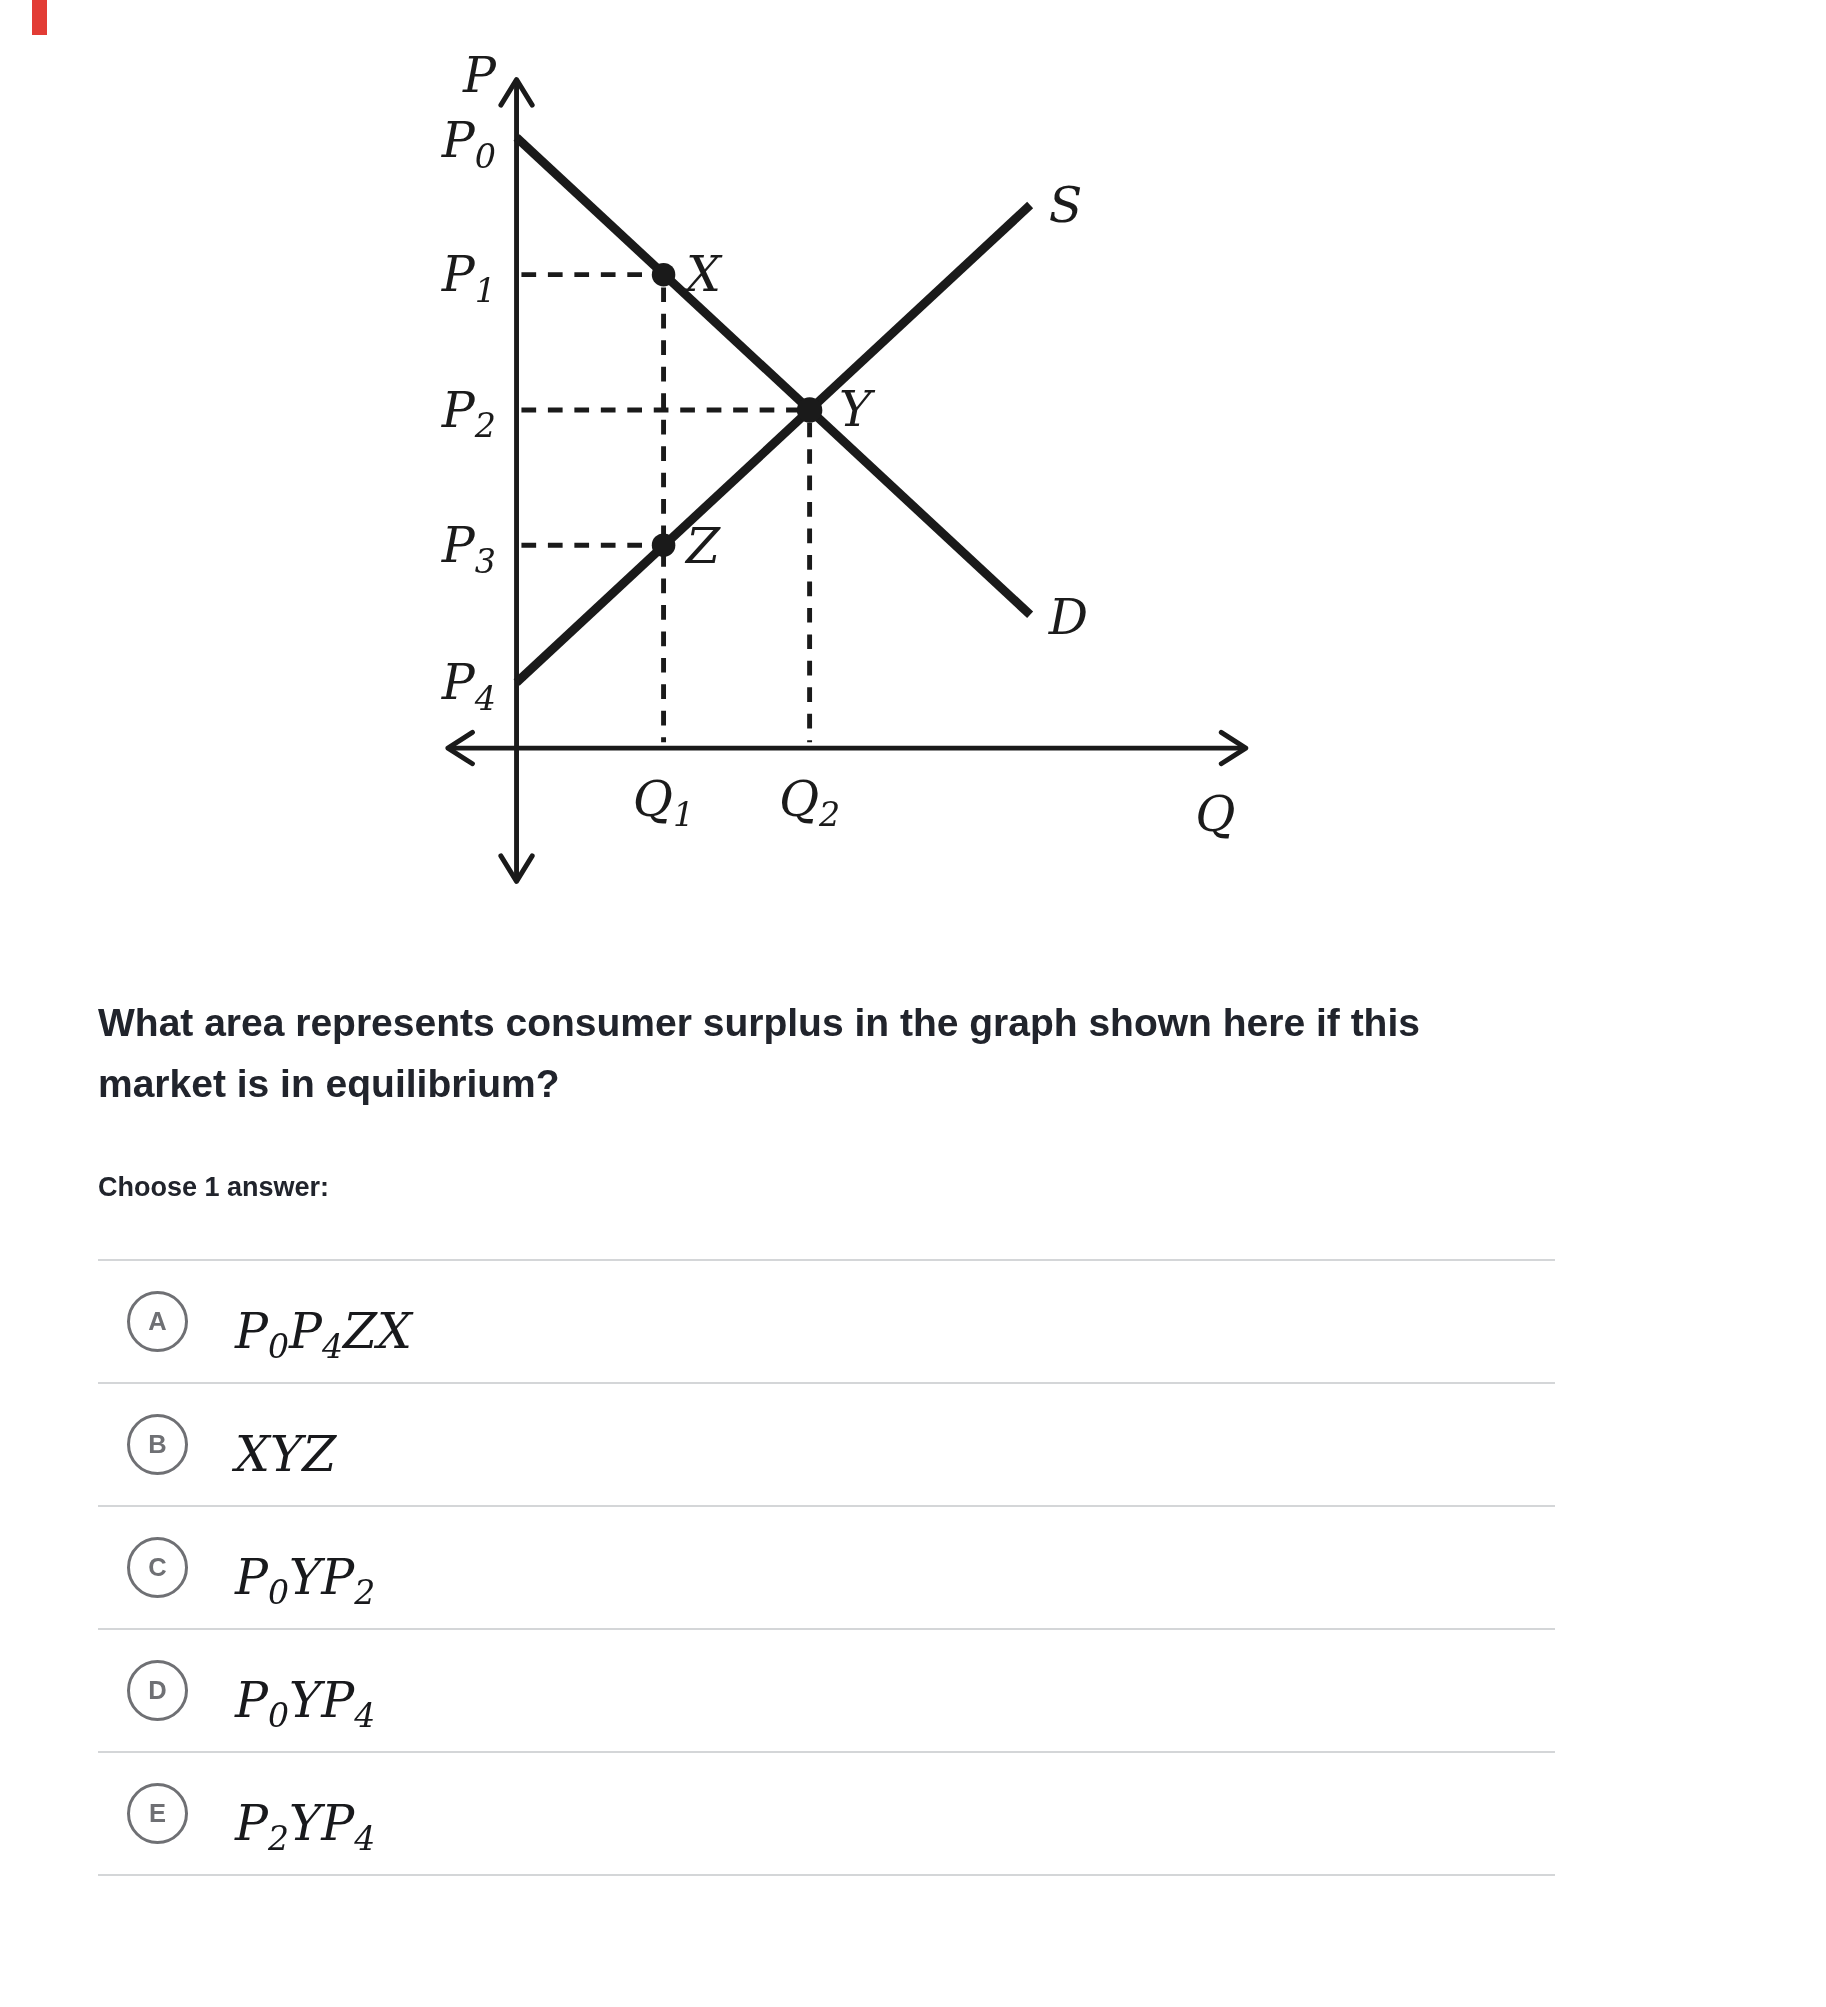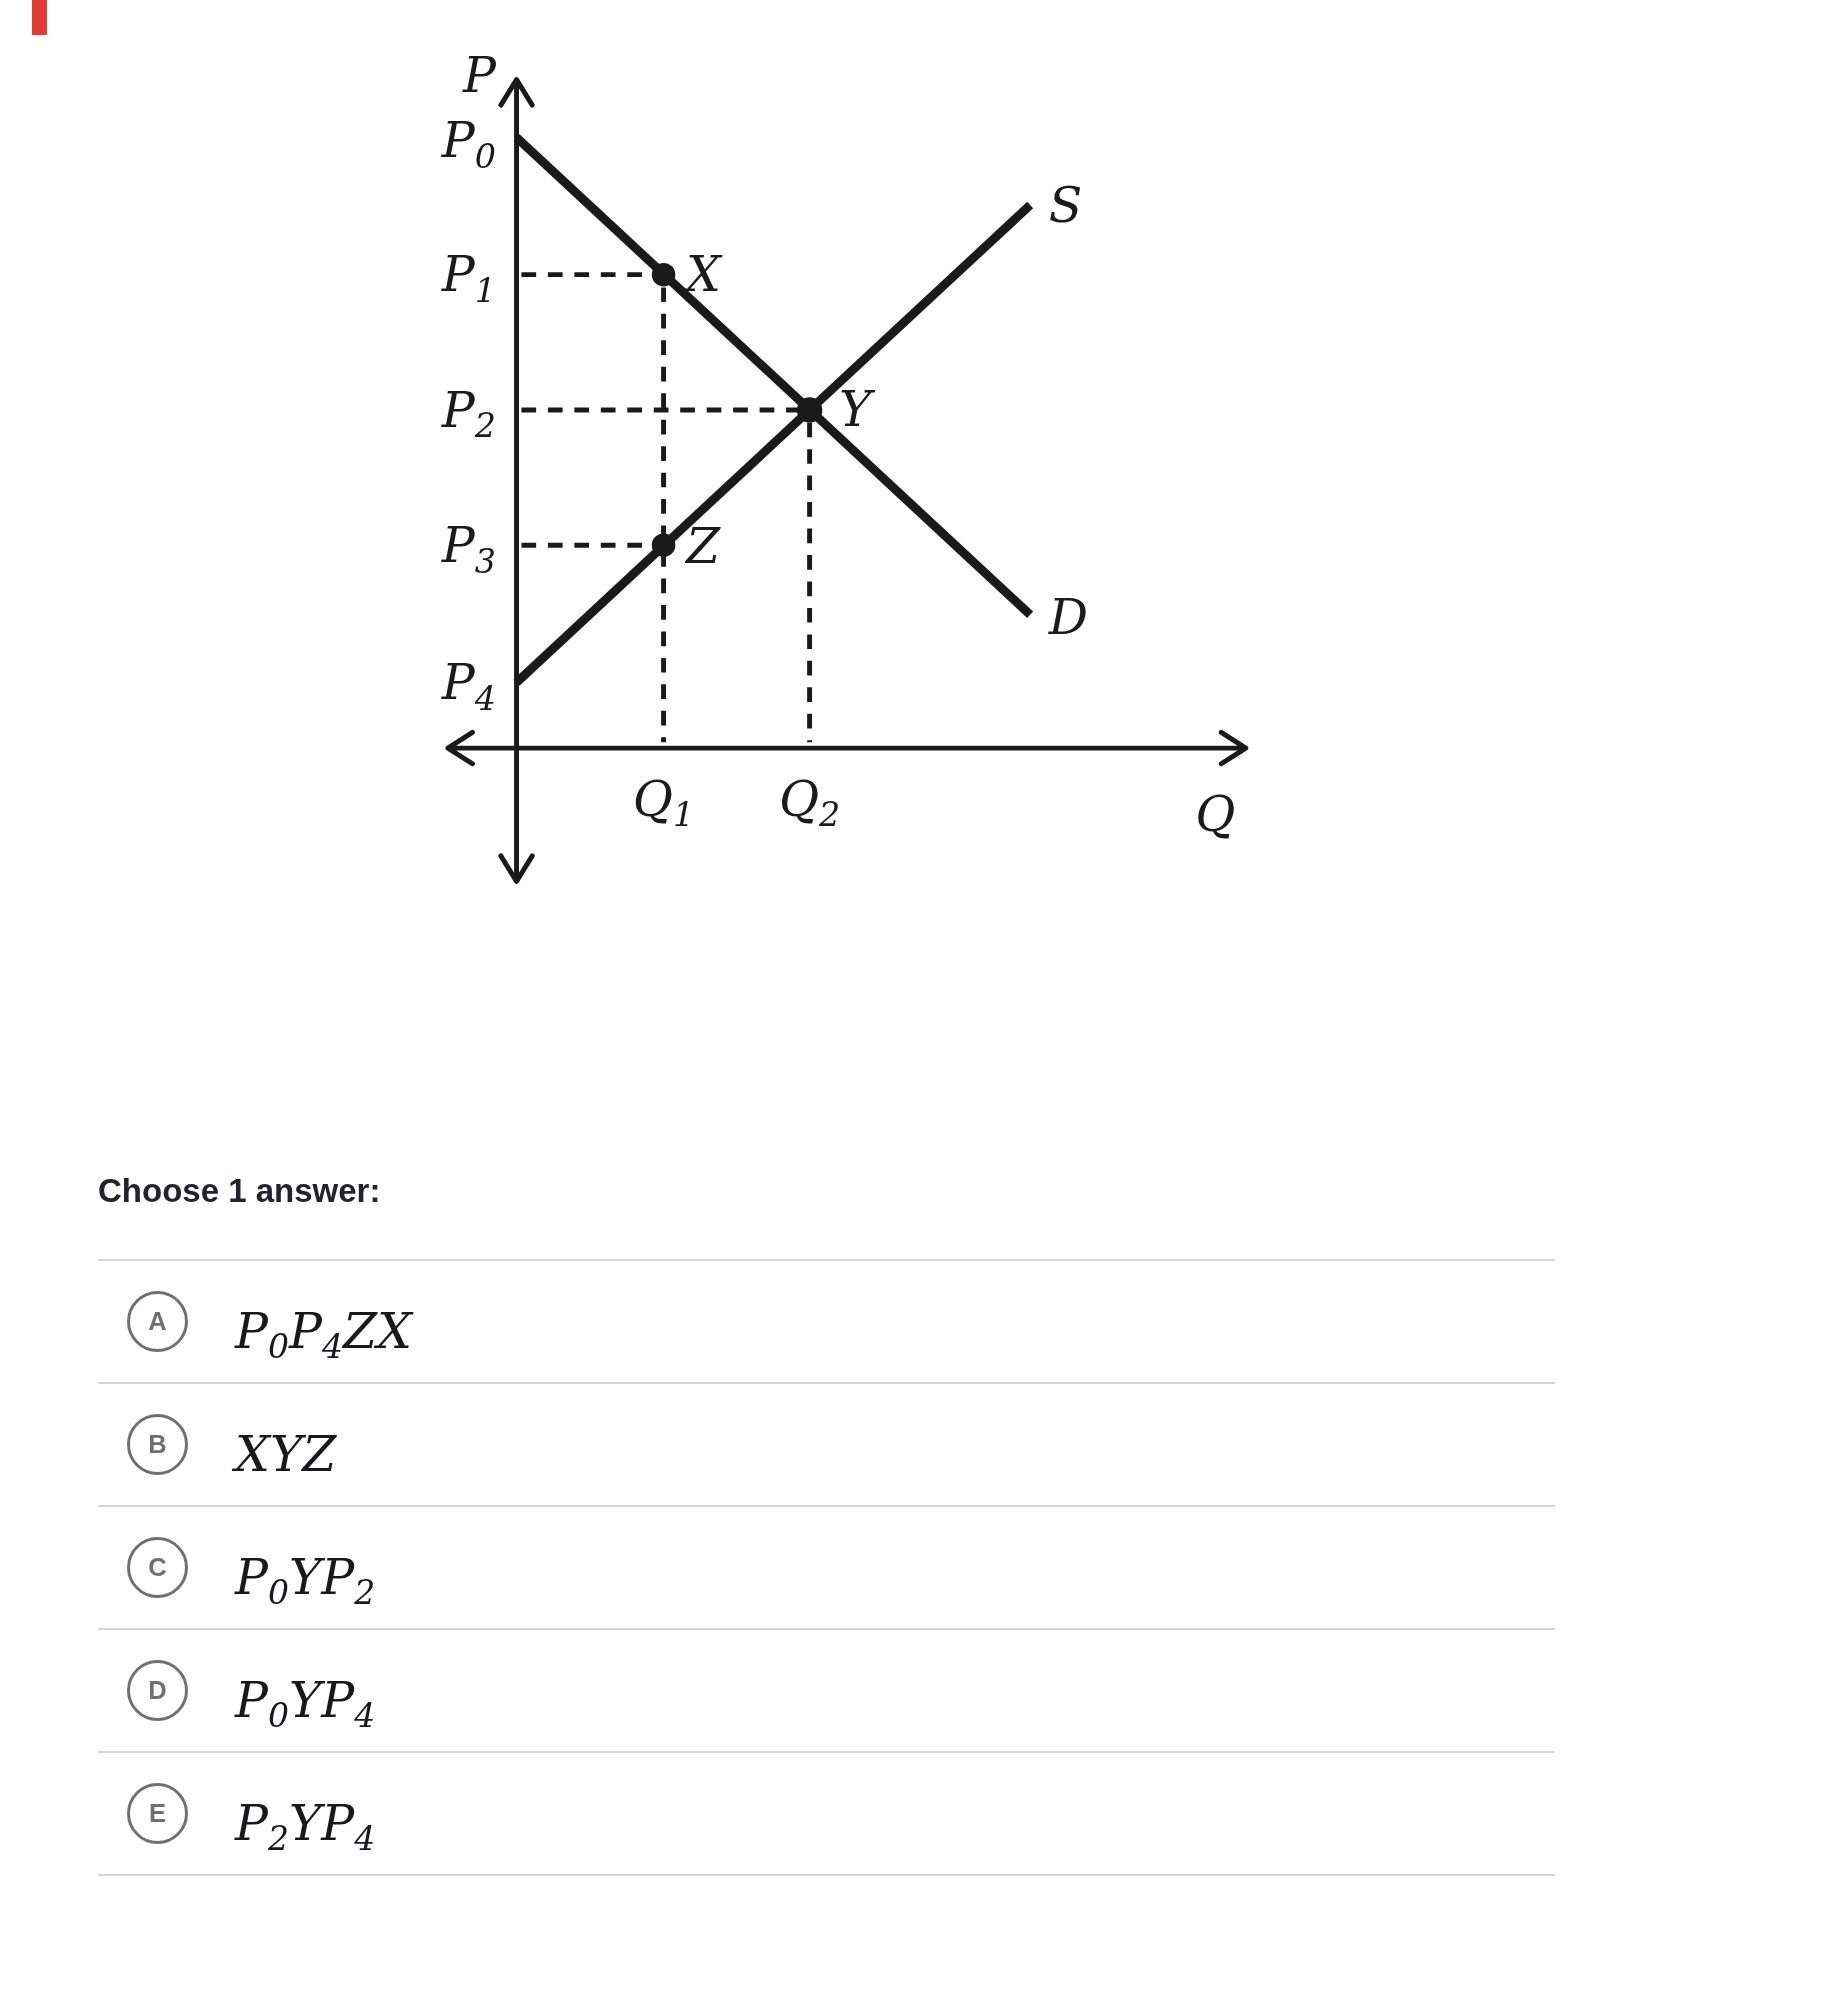--- a/index.html
+++ b/index.html
@@ -4,21 +4,21 @@
 <style>
   html,body{margin:0;padding:0;background:#ffffff;}
   .page{position:relative;width:1827px;height:2007px;background:#ffffff;overflow:hidden;
         font-family:"Liberation Sans",sans-serif;}
   .red-marker{position:absolute;left:32px;top:0;width:14.7px;height:35px;background:#e23c35;}
   .graph-svg{position:absolute;left:0;top:0;}
   .graph-svg text{fill:#1b1b1b;font-family:"DejaVu Serif",serif;font-style:italic;font-size:50px;}
   .graph-svg .ssub{font-size:34px;}
   .question{position:absolute;left:98px;top:992px;width:1392px;
             font-size:39px;font-weight:bold;color:#21242c;line-height:61px;}
-  .choose{position:absolute;left:98px;top:1172px;font-size:33px;font-weight:bold;color:#21242c;}
+  .choose{position:absolute;left:98px;top:1172px;font-size:27px;font-weight:bold;color:#21242c;}
   .options{position:absolute;left:98px;top:1259px;width:1457px;border-bottom:2px solid #d4d6d8;}
   .option-row{display:flex;align-items:center;height:123px;border-top:2px solid #d4d6d8;
               padding-left:29px;box-sizing:border-box;cursor:pointer;}
   .badge{width:61px;height:61px;border:3.9px solid #6f7074;border-radius:50%;box-sizing:border-box;
          color:#6f7074;font-size:25.5px;font-weight:bold;display:flex;align-items:center;
          justify-content:center;flex:0 0 auto;background:#ffffff;}
   .formula{margin-left:47px;font-family:"DejaVu Serif",serif;font-style:italic;
            font-size:49px;color:#18191c;white-space:nowrap;margin-top:20px;}
   .formula sub{font-size:33px;line-height:0;vertical-align:-9.8px;font-style:italic;}
 </style>
@@ -66,20 +66,21 @@
     <text x="826" y="832" text-anchor="middle"><tspan>Q</tspan><tspan class="ssub" dy="11">2</tspan></text>
 
     <text x="700" y="297"><tspan>X</tspan></text>
     <text x="856" y="434"><tspan>Y</tspan></text>
     <text x="700" y="574"><tspan>Z</tspan></text>
 
     <text x="1070" y="226"><tspan>S</tspan></text>
     <text x="1070" y="647"><tspan>D</tspan></text>
   </svg>
 
+  <div class="question">What area represents consumer surplus in the graph shown here if this market is in equilibrium?</div>
 
   <div class="choose">Choose 1 answer:</div>
 
   <div class="options">
     <div class="option-row">
       <div class="badge">A</div>
       <div class="formula"><span>P</span><sub>0</sub><span>P</span><sub>4</sub><span>Z</span><span>X</span></div>
     </div>
 
     <div class="option-row">

